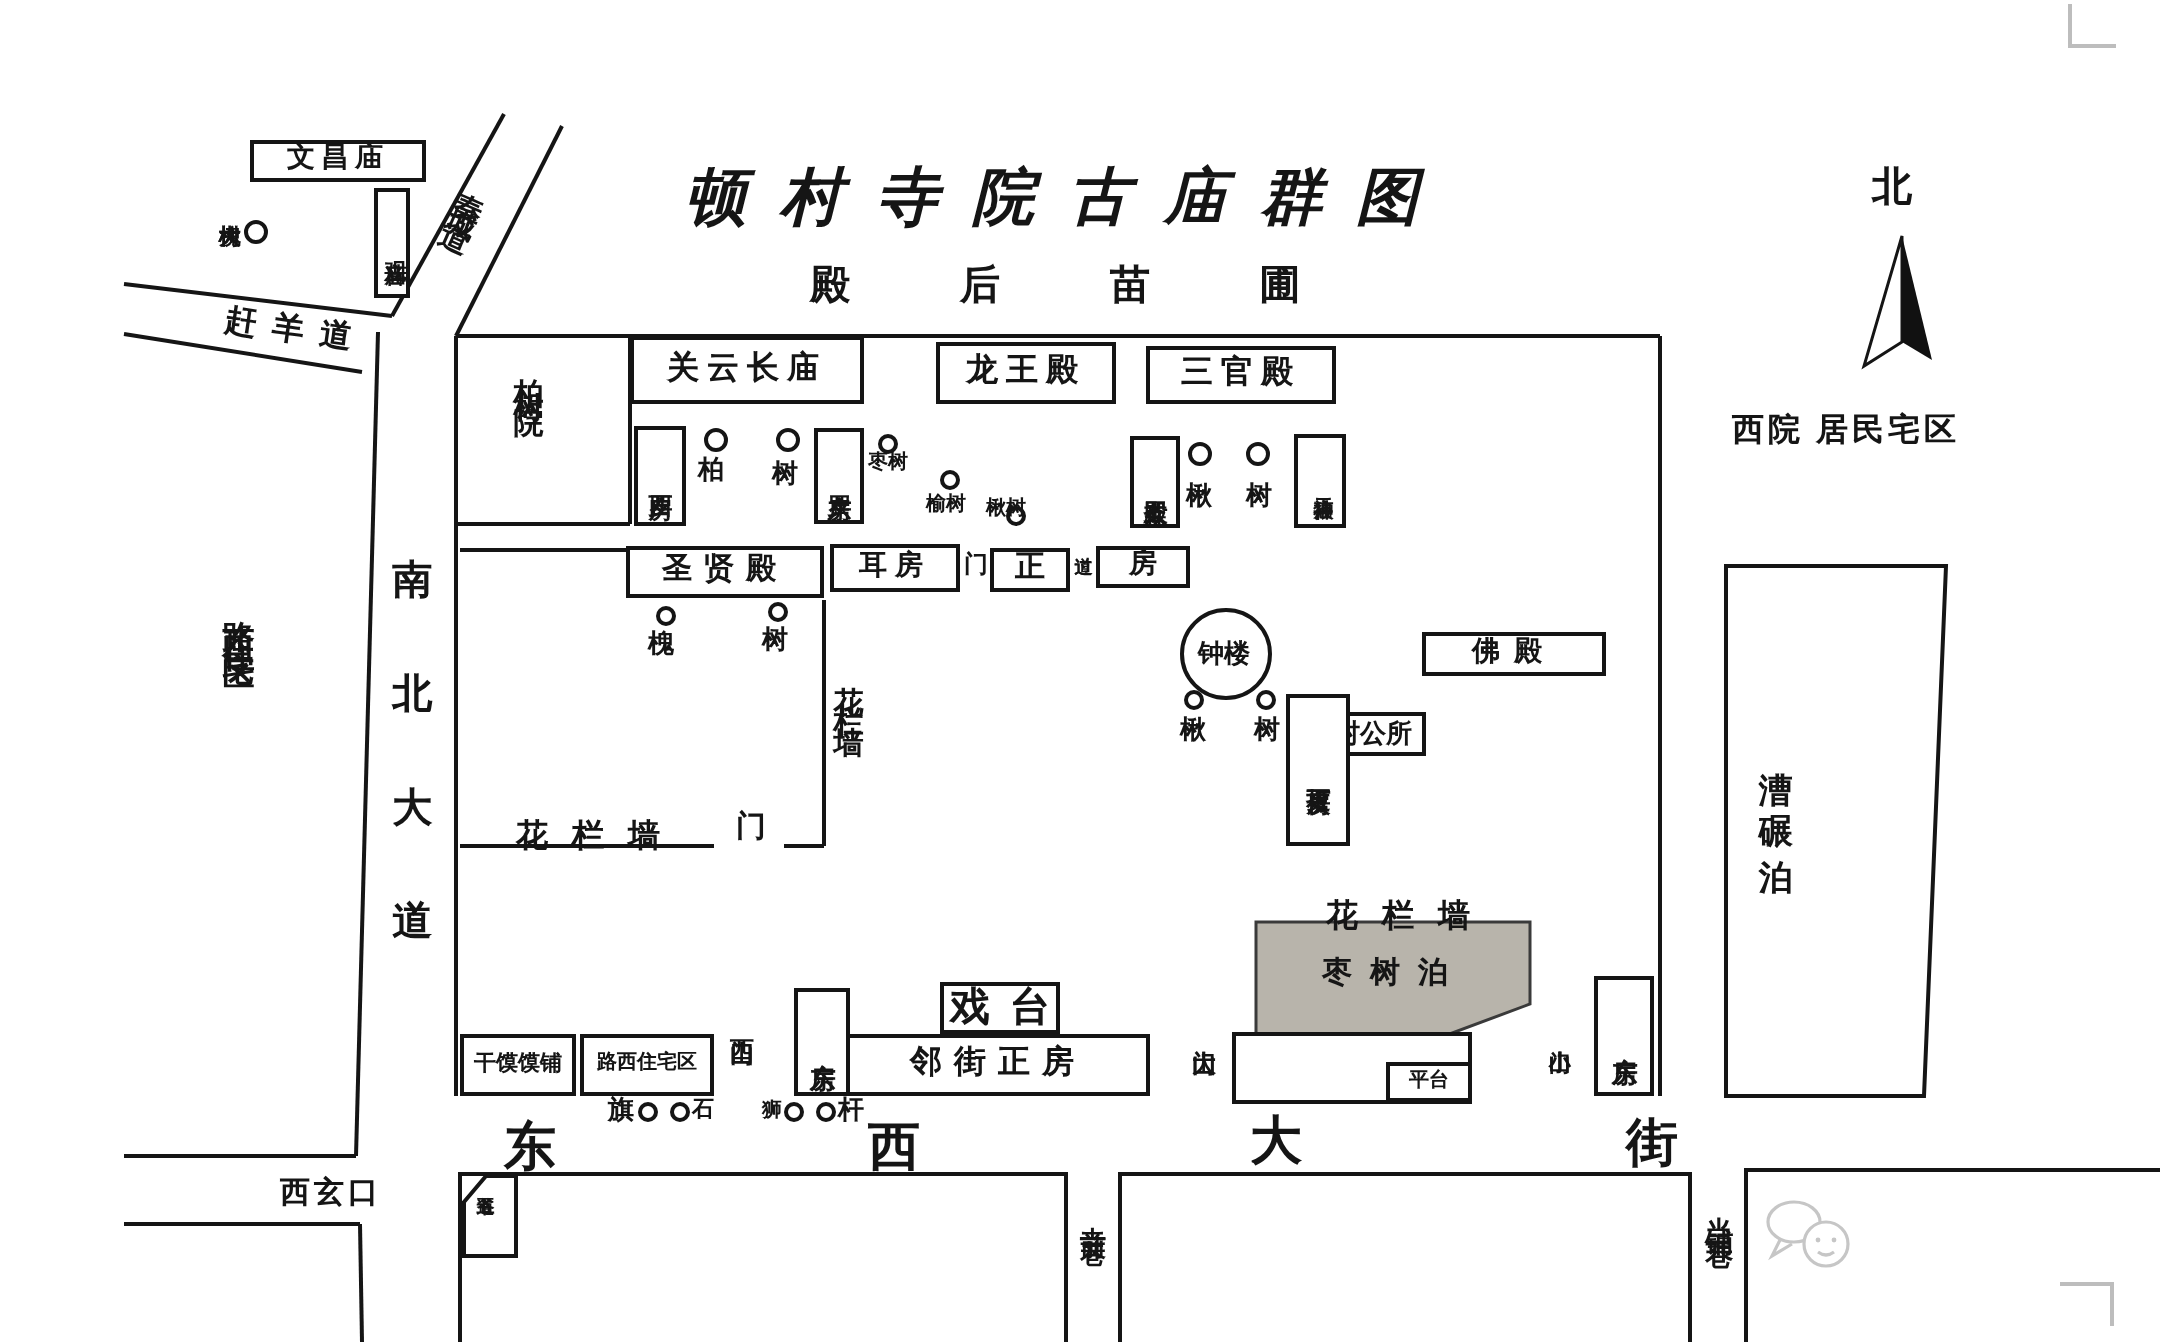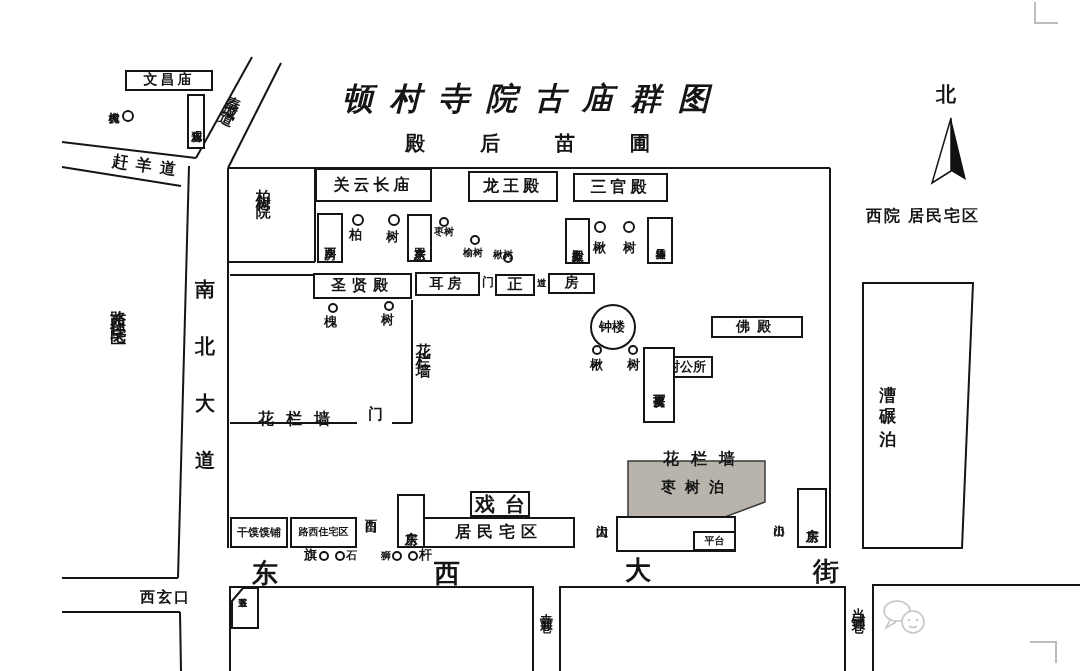--- a/index.html
+++ b/index.html
@@ -145,21 +145,21 @@
   <div class="lbl" style="left:627px;top:358px;font-size:13px;">树</div>
   <div class="box v" style="left:643px;top:347px;width:32px;height:76px;font-size:12px;">打更下夜房</div>
   <div class="lbl" style="left:258px;top:410px;font-size:16px;letter-spacing:12px;">花栏墙</div>
   <div class="lbl" style="left:368px;top:406px;font-size:15px;">门</div>
   <div class="lbl v" style="left:878px;top:372px;font-size:17px;letter-spacing:22px;">漕碾泊</div>
 
   <div class="lbl" style="left:663px;top:450px;font-size:16px;letter-spacing:12px;z-index:3;">花栏墙</div>
   <div class="lbl" style="left:661px;top:479px;font-size:15px;letter-spacing:9px;z-index:3;">枣树泊</div>
   <div class="box" style="left:470px;top:491px;width:60px;height:26px;font-size:20px;letter-spacing:10px;padding-left:10px;">戏台</div>
   <div class="box v" style="left:397px;top:494px;width:28px;height:54px;font-size:13px;">东房</div>
-  <div class="box" style="left:423px;top:517px;width:152px;height:31px;font-size:16px;letter-spacing:6px;">居民宅区</div>
+  <div class="box" style="left:423px;top:517px;width:152px;height:31px;font-size:16px;letter-spacing:6px;">邻街正房</div>
   <div class="box" style="left:230px;top:517px;width:58px;height:31px;font-size:11px;">干馍馍铺</div>
   <div class="box" style="left:290px;top:517px;width:67px;height:31px;font-size:10px;">路西住宅区</div>
   <div class="lbl v" style="left:364px;top:510px;font-size:12px;">西山门</div>
   <div class="lbl" style="left:304px;top:548px;font-size:13px;">旗</div>
   <div class="lbl" style="left:346px;top:550px;font-size:11px;">石</div>
   <div class="lbl" style="left:381px;top:551px;font-size:10px;">狮</div>
   <div class="lbl" style="left:419px;top:548px;font-size:13px;">杆</div>
   <div class="lbl v" style="left:595px;top:515px;font-size:12px;">大山门</div>
   <div class="box" style="left:693px;top:531px;width:43px;height:20px;font-size:10px;">平台</div>
   <div class="lbl v" style="left:772px;top:516px;font-size:11px;">小山门</div>

